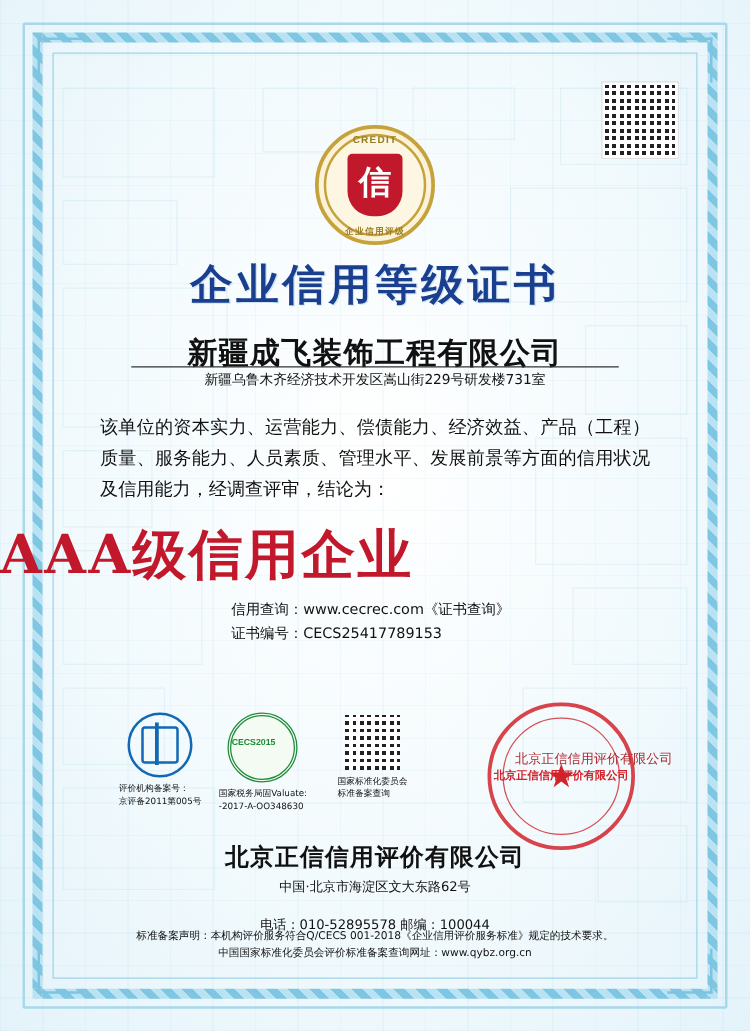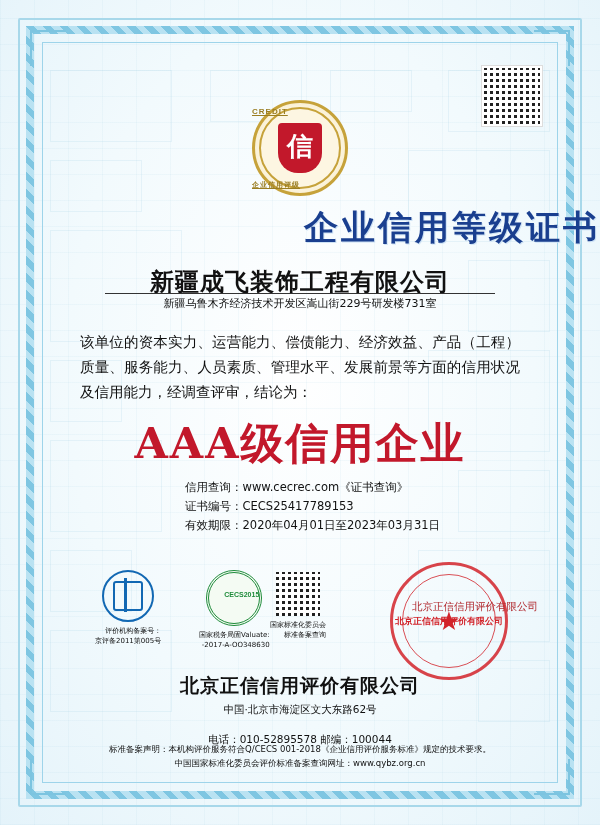--- a/index.html
+++ b/index.html
@@ -95,29 +95,29 @@
     border:2px solid #c6a23a;
   }
   .emblem .shield{
     position:absolute;left:50%;top:50%;transform:translate(-50%,-50%);
     width:44px;height:50px;background:#c2182b;
     border-radius:4px 4px 20px 20px;
     color:#fff;font-size:26px;line-height:46px;text-align:center;
     font-family:"DejaVu Sans", sans-serif;font-weight:bold;
   }
   .emblem .toptext,.emblem .bottomtext{
-    position:absolute;left:0;right:0;
-    font-size:8px;color:#9a7d22;letter-spacing:1px;font-weight:bold;text-decoration:underline;
+    position:absolute;left:0;right:0;text-align:center;
+    font-size:8px;color:#9a7d22;letter-spacing:1px;font-weight:bold;
   }
   .emblem .toptext{top:7px;}
   .emblem .bottomtext{bottom:6px;font-size:7px;}
 
   .title{
     position:absolute;left:0;right:0;top:205px;
-    text-align:right;
+    text-align:center;
     font-size:34px;font-weight:bold;color:#1a3f8f;
     letter-spacing:3px;
     font-family:"DejaVu Sans","Liberation Sans",sans-serif;
     text-shadow:1px 1px 0 #cfe3f5;
   }
   .company{
     position:absolute;left:0;right:0;top:266px;
     text-align:center;font-size:24px;font-weight:bold;color:#111;
     font-family:"DejaVu Sans","Liberation Sans",sans-serif;
     letter-spacing:1px;
@@ -132,55 +132,54 @@
     font-family:"DejaVu Sans","Liberation Sans",sans-serif;
   }
   .body-text{
     position:absolute;left:80px;right:80px;top:330px;
     font-size:14.5px;line-height:25px;color:#111;
     text-align:justify;
     font-family:"DejaVu Sans","Liberation Sans",sans-serif;
   }
   .grade{
     position:absolute;left:0;right:0;top:415px;
-    text-align:center;
     font-size:43px;font-weight:bold;color:#c2182b;
     letter-spacing:2px;
     font-family:"DejaVu Serif","Liberation Serif",serif;
   }
   .info{
     position:absolute;left:185px;top:478px;
     font-size:11.5px;line-height:19px;color:#111;
     font-family:"DejaVu Sans","Liberation Sans",sans-serif;
   }
   .info div{white-space:nowrap;}
 
   
   .badges{
     position:absolute;left:95px;right:95px;top:570px;height:90px;
   }
-  .badge{position:absolute;text-align:right;}
+  .badge{position:absolute;text-align:left;}
   .badge .cap{
     font-size:7px;line-height:10px;color:#111;margin-top:4px;
     font-family:"DejaVu Sans","Liberation Sans",sans-serif;
   }
   .b1{left:0;top:0;}
   .b1 .mark{
     width:48px;height:48px;border-radius:50%;
     border:2px solid #1268b3;margin:0 auto;position:relative;
   }
   .b1 .mark:before{
     content:"";position:absolute;left:9px;top:9px;width:26px;height:26px;
     border:2px solid #1268b3;border-radius:3px;
   }
   .b1 .mark:after{
     content:"";position:absolute;left:20px;top:6px;width:3px;height:34px;
     background:#1268b3;
   }
-  .b2{left:104px;top:0;}
+  .b2{left:80px;top:0;}
   .b2 .mark{
     width:50px;height:50px;border-radius:50%;
     border:3px double #1e8b3a;margin:0 auto;position:relative;
     background:#f4fbf3;
   }
   .b2 .mark span{
     position:absolute;left:0;right:0;top:18px;font-size:7px;color:#1e8b3a;font-weight:bold;
   }
   .b3{left:175px;top:2px;}
 
@@ -287,23 +286,20 @@
 
   <div class="grade">AAA级信用企业</div>
 
   <div class="info">
     <div>
       <span>信用查询：</span><span>www.cecrec.com《证书查询》</span>
     </div>
     <div>
       <span>证书编号：</span><span>CECS25417789153</span>
     </div>
-    <div>
-      <span>有效期限：</span><span>2020年04月01日至2023年03月31日</span>
-    </div>
   </div>
 
   <div class="badges">
     <div class="badge b1">
       <div class="mark"></div>
       <div class="cap" style="white-space:pre-line;">评价机构备案号：
 京评备2011第005号</div>
     </div>
     <div class="badge b2">
       <div class="mark">

